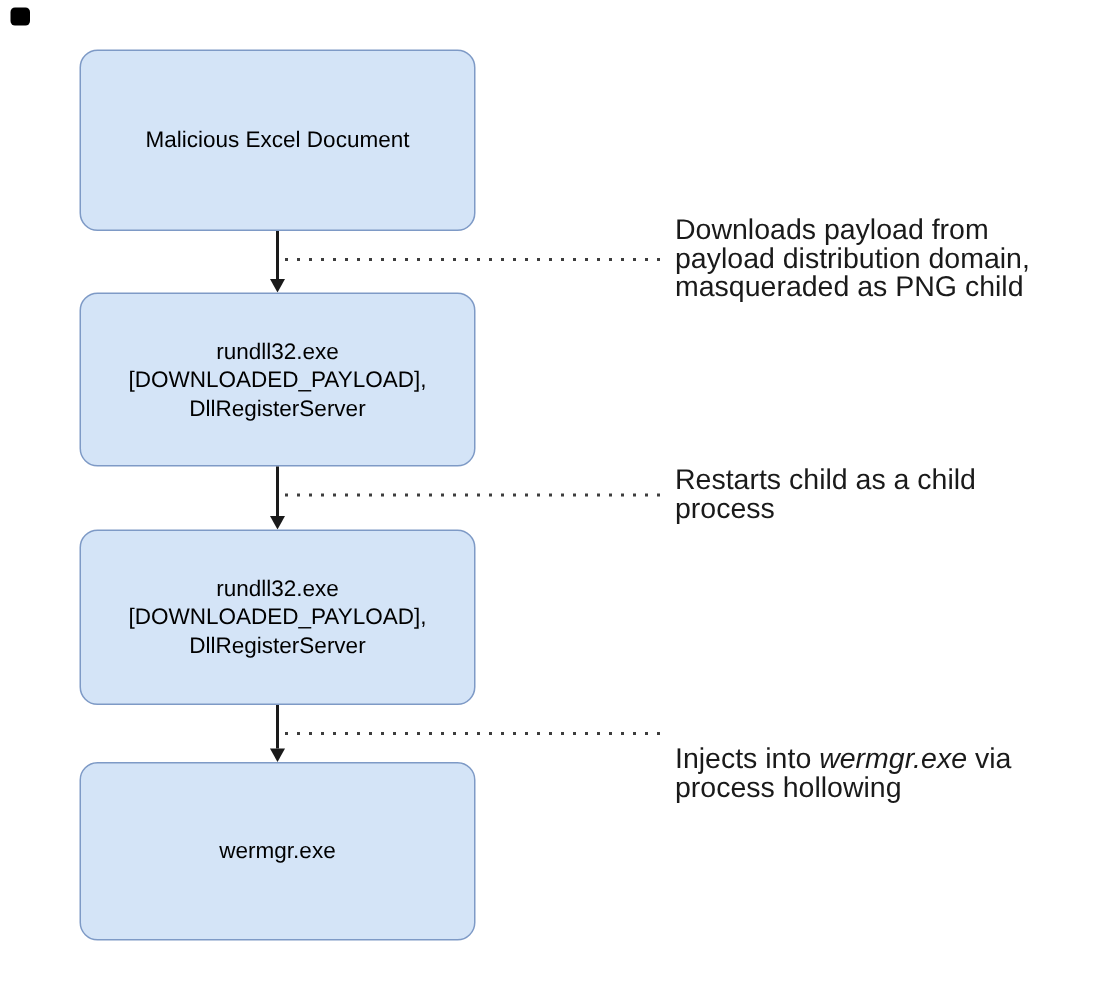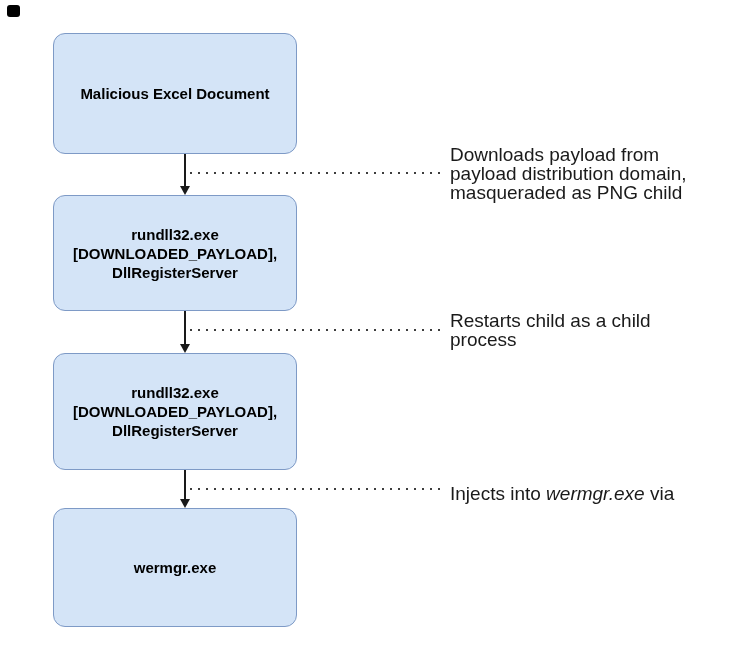--- a/index.html
+++ b/index.html
@@ -20,31 +20,31 @@
     left: 7px;
     top: 5px;
     width: 13px;
     height: 12px;
     background: #000000;
     border-radius: 3px;
   }
   .node {
     position: absolute;
     left: 53px;
-    width: 244px;
+    width: 264px;
     background: #d4e4f7;
     border: 1.5px solid #7e9ac6;
     border-radius: 12px;
     box-sizing: border-box;
     display: flex;
     flex-direction: column;
     align-items: center;
     justify-content: center;
     text-align: center;
-    font-weight: bold;
+    font-weight: normal;
     font-size: 15px;
     line-height: 19px;
     color: #000000;
   }
   .node-1 { top: 33px;  height: 121px; }
   .node-2 { top: 195px; height: 116px; }
   .node-3 { top: 353px; height: 117px; }
   .node-4 { top: 508px; height: 119px; }
 
   .arrow-shaft {
@@ -84,21 +84,21 @@
     position: absolute;
     left: 450px;
     width: 252px;
     transform: translateY(-50%);
     font-size: 19px;
     line-height: 19px;
     color: #1a1a1a;
   }
   .ann-1 { top: 173px; }
   .ann-2 { top: 330px; }
-  .ann-3 { top: 493px; }
+  .ann-3 { top: 516px; }
   .italic { font-style: italic; }
 </style>
 </head>
 <body>
 
 <div class="canvas">
 
   <div class="corner-mark"></div>
 
   <div class="node node-1">
@@ -131,19 +131,20 @@
     <div>rundll32.exe</div>
     <div>[DOWNLOADED_PAYLOAD],</div>
     <div>DllRegisterServer</div>
   </div>
 
   <div class="arrow-shaft shaft-3"></div>
   <div class="arrow-head head-3"></div>
   <div class="dotted-line dot-3"></div>
   <div class="annotation ann-3">
     <div><span>Injects into </span><span class="italic">wermgr.exe</span><span> via</span></div>
+    <div>process hollowing</div>
   </div>
 
   <div class="node node-4">
     <div>wermgr.exe</div>
   </div>
 
 </div>
 
 </body></html>

